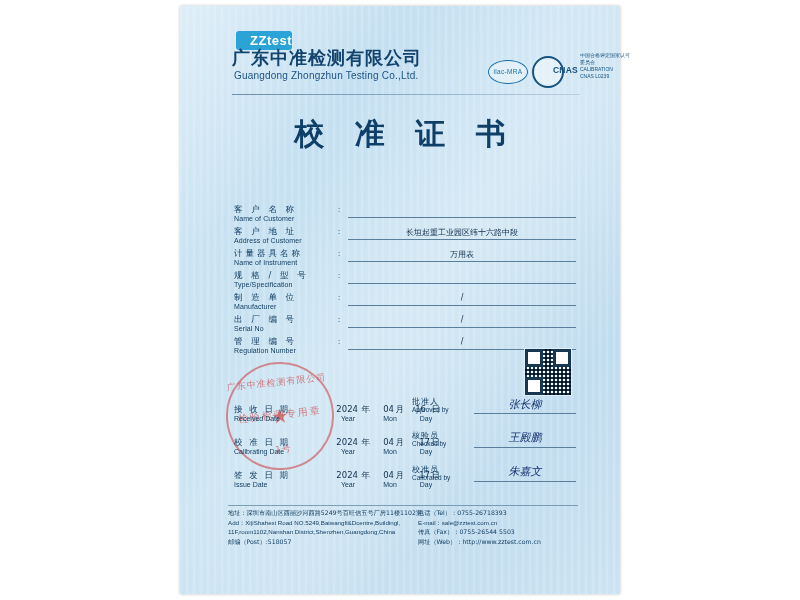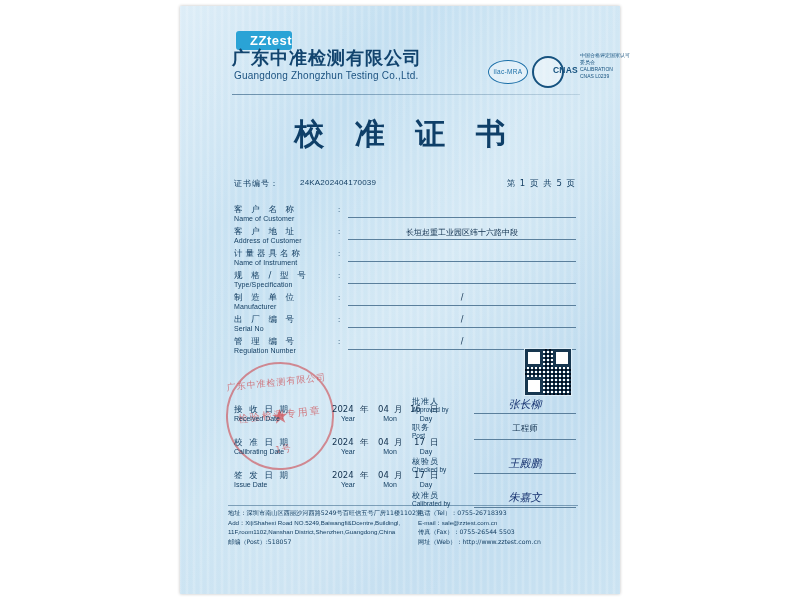--- a/index.html
+++ b/index.html
@@ -359,21 +359,21 @@
     left: 0; top: 11px;
     font-size: 7px;
     color: #143f63;
   }
   .d-seg {
     position: absolute;
     top: 0;
     font-family: "DejaVu Sans", sans-serif;
     font-size: 8.5px;
     color: #102f4d;
-    text-align: left;
+    text-align: right;
   }
   .d-seg-en {
     position: absolute;
     top: 11px;
     font-size: 7px;
     color: #143f63;
     text-align: center;
   }
 
   
@@ -484,25 +484,20 @@
         <div class="cnas-right">
           <div class="cn">中国合格评定国家认可委员会</div>
           <div>CALIBRATION</div>
           <div>CNAS L0239</div>
         </div>
         <div class="header-rule"></div>
       </div>
 
       <div class="title-cn">校 准 证 书</div>
 
-      <div class="certno-row">
-        <span class="certno-label">证书编号：</span>
-        <span class="certno-value">24KA202404170039</span>
-        <span class="pageinfo">第 1 页 共 5 页</span>
-      </div>
 
       <div class="info-block">
 
         <div class="info-row">
           <span class="lbl-cn">客 户 名 称</span>
           <span class="lbl-en">Name of Customer</span>
           <span class="colon">:</span>
           <span class="value-line"></span>
         </div>
 
@@ -511,20 +506,21 @@
           <span class="lbl-en">Address of Customer</span>
           <span class="colon">:</span>
           <span class="value-text">长垣起重工业园区纬十六路中段</span>
           <span class="value-line"></span>
         </div>
 
         <div class="info-row">
           <span class="lbl-cn">计量器具名称</span>
           <span class="lbl-en">Name of Instrument</span>
           <span class="colon">:</span>
+          <span class="value-text">万用表</span>
           <span class="value-line"></span>
         </div>
 
         <div class="info-row">
           <span class="lbl-cn">规 格 / 型 号</span>
           <span class="lbl-en">Type/Specification</span>
           <span class="colon">:</span>
           <span class="value-line"></span>
         </div>
 
@@ -615,26 +611,20 @@
 
       <div class="sig-block">
 
         <div class="sig-row">
           <span class="s-lbl-cn">批准人</span>
           <span class="s-lbl-en">Approved by</span>
           <span class="s-val hand">张长柳</span>
           <span class="s-line"></span>
         </div>
 
-        <div class="sig-row">
-          <span class="s-lbl-cn">职务</span>
-          <span class="s-lbl-en">Post</span>
-          <span class="s-val post">工程师</span>
-          <span class="s-line"></span>
-        </div>
 
         <div class="sig-row" style="height:34px;">
           <span class="s-lbl-cn" style="top:8px;">核验员</span>
           <span class="s-lbl-en" style="top:18px;">Checked by</span>
           <span class="s-val hand" style="top:8px;">王殿鹏</span>
           <span class="s-line" style="top:25px;"></span>
         </div>
 
         <div class="sig-row" style="height:34px;">
           <span class="s-lbl-cn" style="top:8px;">校准员</span>

